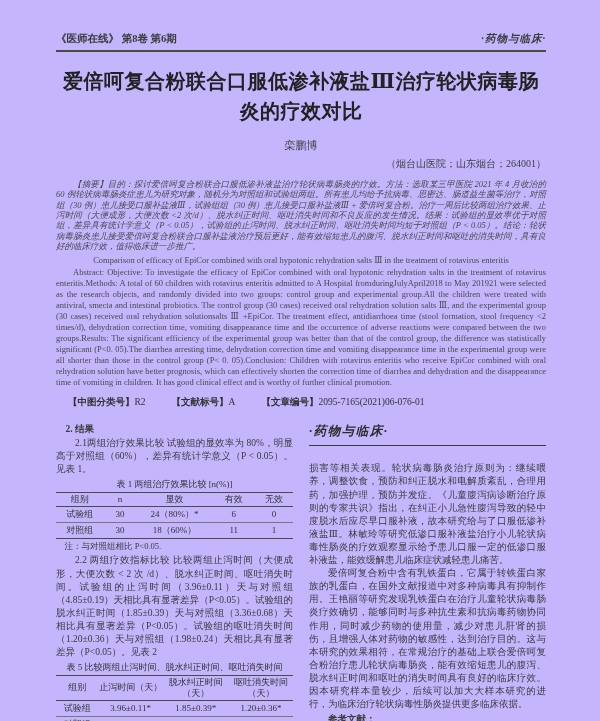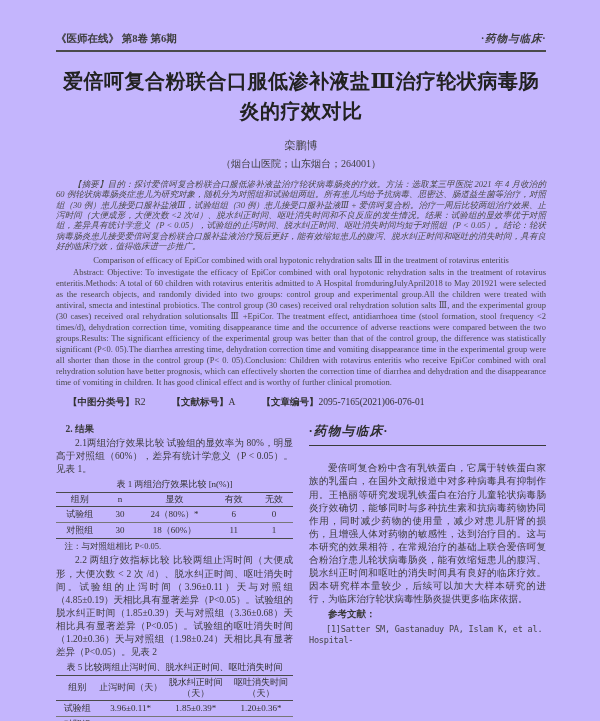--- a/index.html
+++ b/index.html
@@ -9,21 +9,21 @@
     font-family:"Liberation Serif","DejaVu Serif",serif;
     padding:32px 54px 0 56px;position:relative;
   }
   .page-header{display:flex;justify-content:space-between;align-items:baseline;
     font-size:10.5px;font-weight:bold;color:#3c3c3c;}
   .col-tag{font-style:italic;font-weight:bold;letter-spacing:1px;}
   .header-rule{border-bottom:2px solid #4a4a4a;margin-top:4px;}
   .title{font-size:20px;font-weight:bold;text-align:center;color:#222;
     margin:14px 0 0;line-height:1.5;letter-spacing:0.5px;}
   .author{text-align:center;font-size:11px;margin-top:12px;color:#3f3f3f;}
-  .affil{text-align:center;font-size:10px;margin-top:4px;color:#3f3f3f;}
+  .affil{text-align:right;font-size:10px;margin-top:4px;color:#3f3f3f;}
   .abstract-cn{font-size:8.5px;line-height:1.22;text-align:justify;margin:8px 0 0;
     color:#4a4a4a;font-style:italic;text-indent:2em;}
   .en-caption{text-align:center;font-size:8.5px;margin:3px 0 0;color:#4a4a4a;}
   .abstract-en{font-size:8.5px;line-height:1.3;text-align:justify;margin:2px 0 0;
     text-indent:2em;color:#4a4a4a;}
   .clc{display:flex;gap:26px;font-size:9.5px;margin:8px 0 14px 12px;color:#333;}
   .clc b{font-weight:bold;}
   .columns{display:flex;gap:16px;margin-top:10px;}
   .col{width:50%;box-sizing:border-box;font-size:9.5px;line-height:1.38;
     text-align:justify;color:#3a3a3a;}
@@ -134,19 +134,20 @@
             <td>1.98±0.24</td>
           </tr>
         </tbody>
       </table>
 
     </div>
 
     <div class="col">
       <div class="col-head">·药物与临床·</div>
       <div class="col-head-rule"></div>
+      <p class="body">损害等相关表现。轮状病毒肠炎治疗原则为：继续喂养，调整饮食，预防和纠正脱水和电解质紊乱，合理用药，加强护理，预防并发症。《儿童腹泻病诊断治疗原则的专家共识》指出，在纠正小儿急性腹泻导致的轻中度脱水后应尽早口服补液，故本研究给与了口服低渗补液盐Ⅲ。林敏玲等研究低渗口服补液盐治疗小儿轮状病毒性肠炎的疗效观察显示给予患儿口服一定的低渗口服补液盐，能效缓解患儿临床症状减轻患儿痛苦。</p>
       <p class="body indent">爱倍呵复合粉中含有乳铁蛋白，它属于转铁蛋白家族的乳蛋白，在国外文献报道中对多种病毒具有抑制作用。王艳丽等研究发现乳铁蛋白在治疗儿童轮状病毒肠炎疗效确切，能够同时与多种抗生素和抗病毒药物协同作用，同时减少药物的使用量，减少对患儿肝肾的损伤，且增强人体对药物的敏感性，达到治疗目的。这与本研究的效果相符，在常规治疗的基础上联合爱倍呵复合粉治疗患儿轮状病毒肠炎，能有效缩短患儿的腹泻、脱水纠正时间和呕吐的消失时间具有良好的临床疗效。因本研究样本量较少，后续可以加大大样本研究的进行，为临床治疗轮状病毒性肠炎提供更多临床依据。</p>
       <p class="ref-heading">参考文献：</p>
       <p class="ref">[1]Satter SM, Gastanaduy PA,  Islam K,  et al.  Hospital-</p>
     </div>
 
   </div>
 </div>
 
 </body></html>

